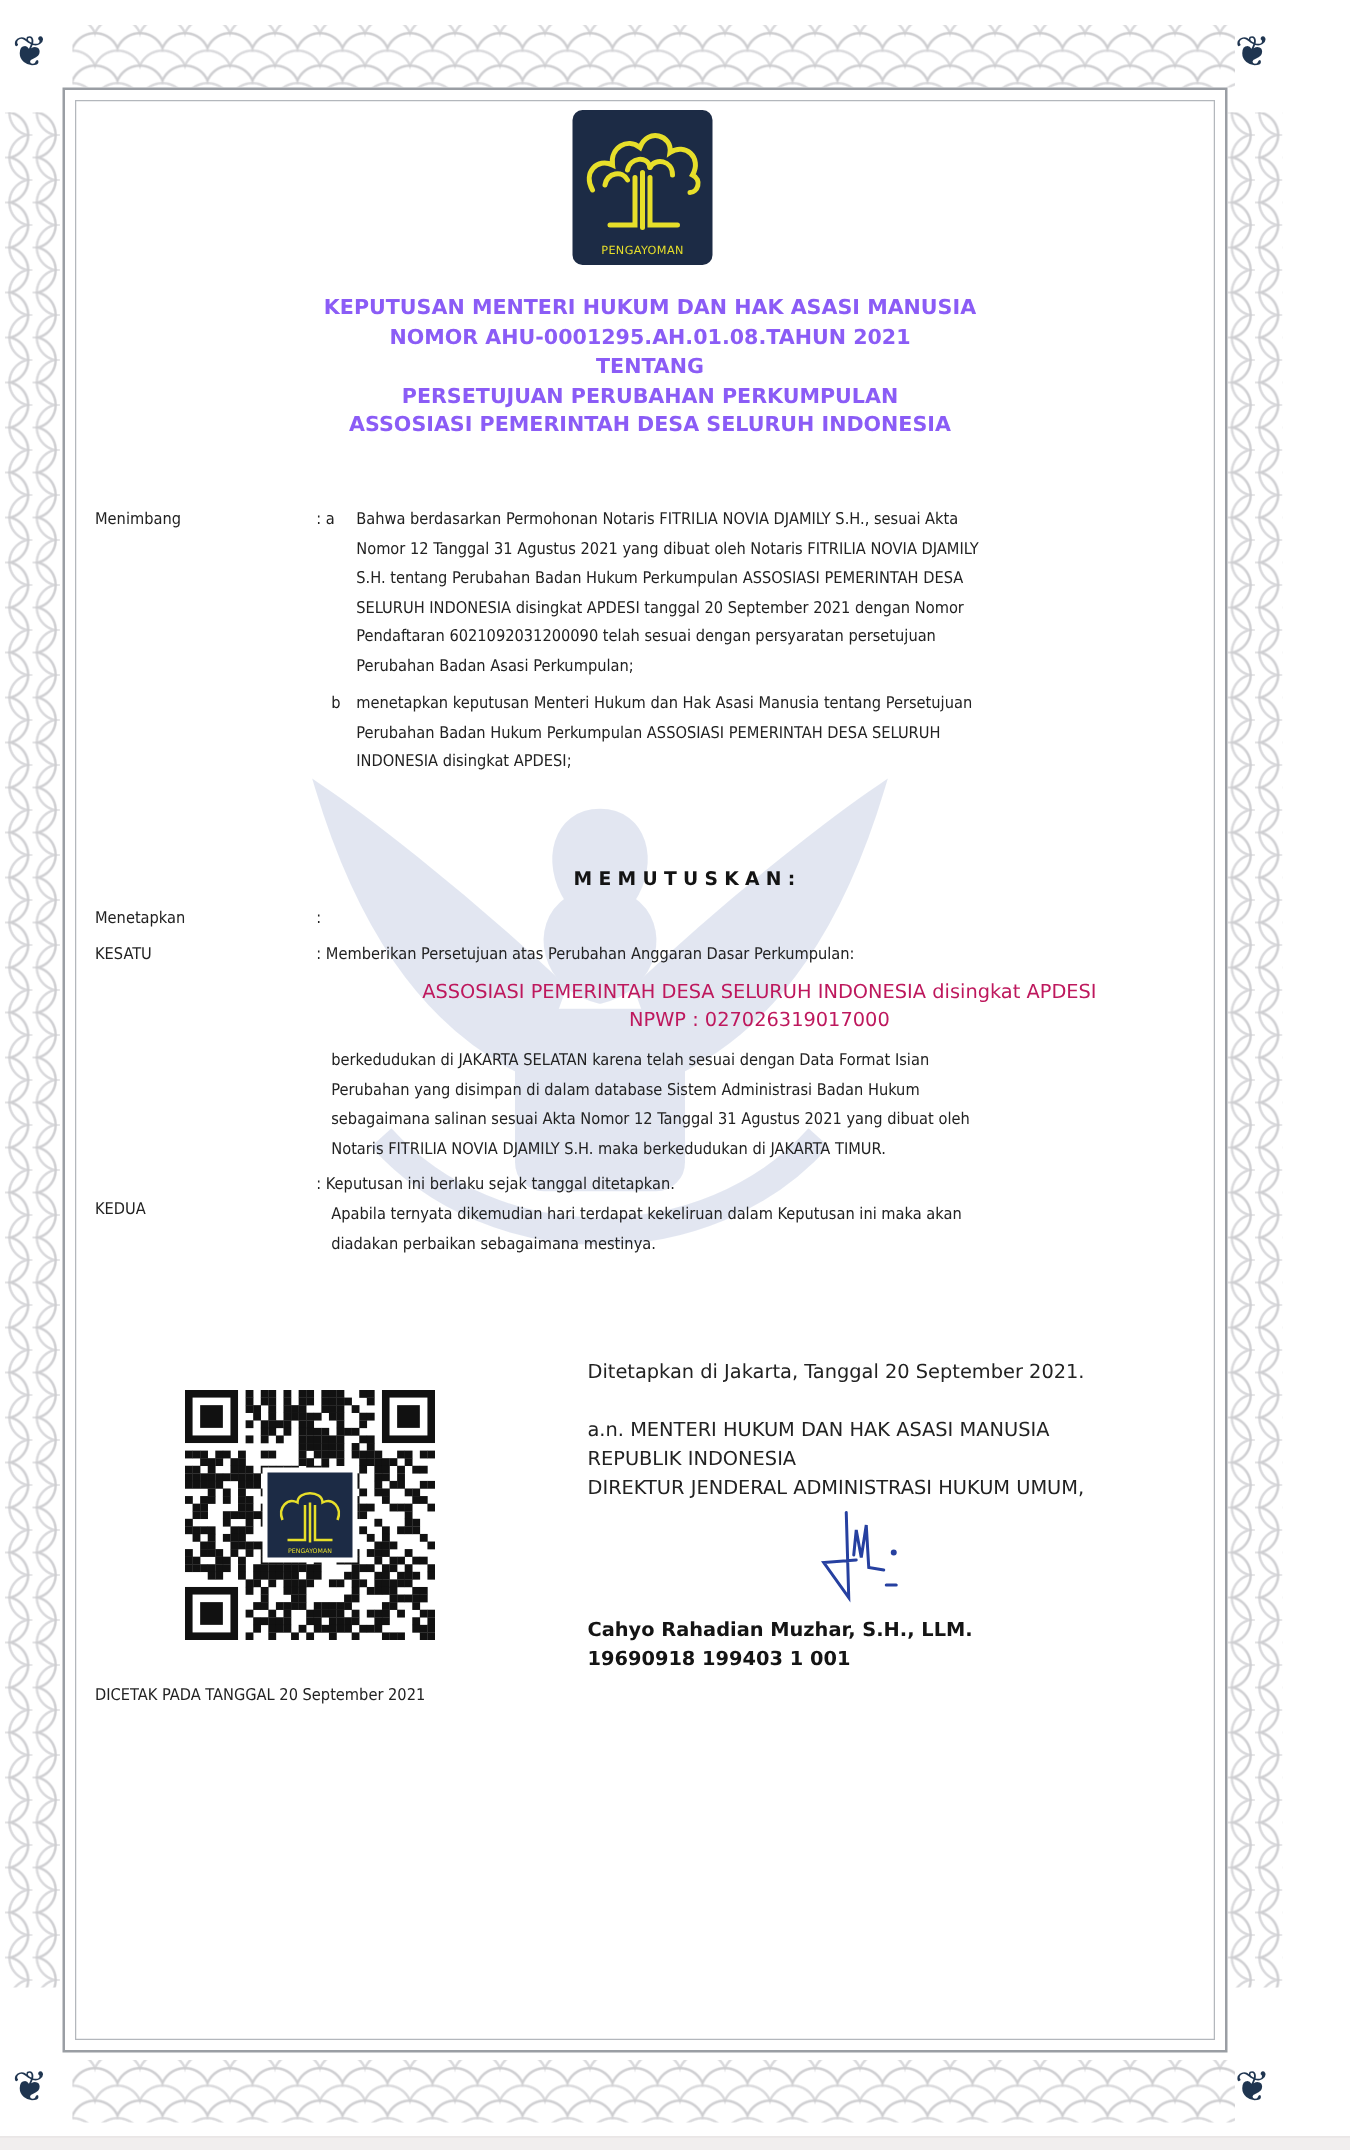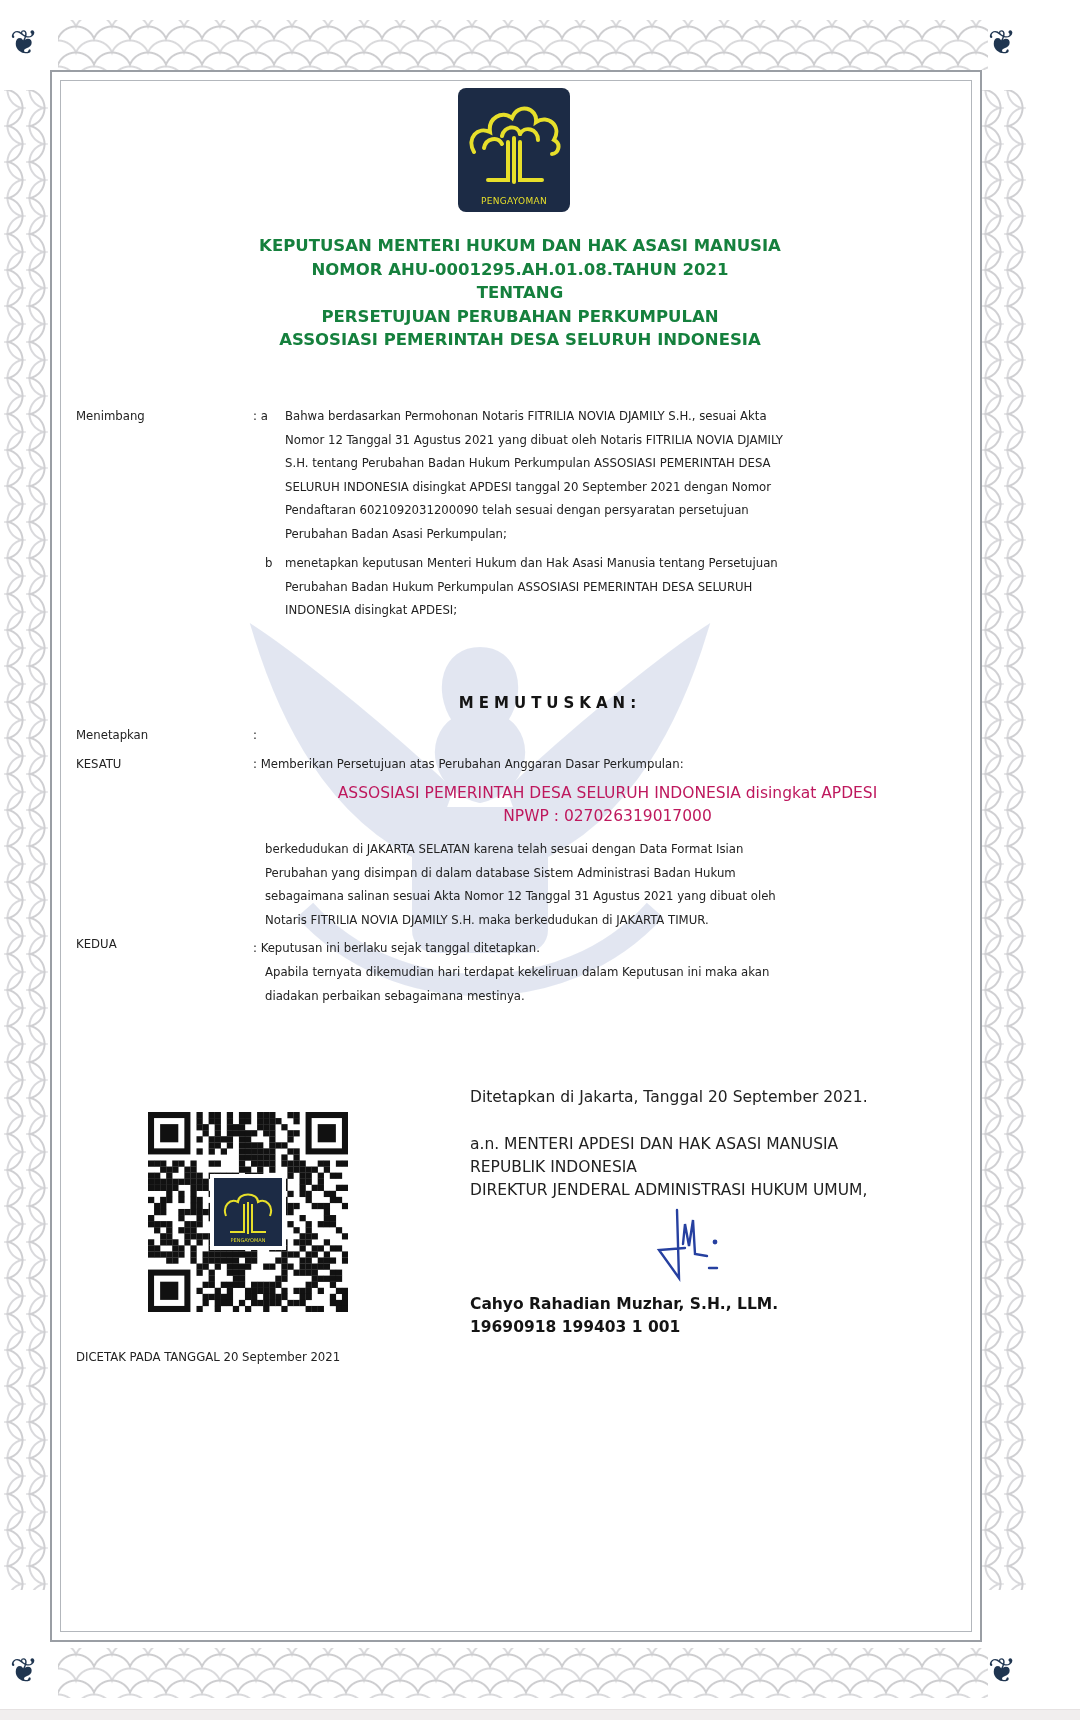--- a/index.html
+++ b/index.html
@@ -45,21 +45,21 @@
   .logo {
     position: absolute; left: 458px; top: 88px; width: 112px; height: 124px;
     background: #1c2b45; border-radius: 8px;
   }
   .logo-caption {
     position: absolute; left: 0; right: 0; bottom: 6px; text-align: center;
     font-size: 9px; color: #e7df2a; letter-spacing: 0.3px;
   }
   .title-block {
     position: absolute; left: 200px; width: 640px; top: 234px; text-align: center;
-    font-weight: bold; font-size: 16.5px; line-height: 23.5px; color: #15803d;
+    font-weight: bold; font-size: 16.5px; line-height: 23.5px; color: #8b5cf6;
   }
   .txt { position: absolute; font-size: 13px; line-height: 23.6px; color: #222; font-family: "DejaVu Sans Condensed", "DejaVu Sans", sans-serif; }
   .label { left: 76px; }
   .colon { left: 253px; }
   .para { text-align: justify; text-align-last: left; }
   .heading-memutuskan {
     position: absolute; left: 0; right: 0; top: 694px; text-align: center; font-weight: bold;
     font-size: 15px; letter-spacing: 5px; color: #141414; padding-left: 20px;
   }
   .center-line { position: absolute; text-align: center; font-size: 15.5px; line-height: 23.6px; color: #be185d; }
@@ -143,21 +143,21 @@
 <div class="txt colon" style="top:752px;">: Memberikan Persetujuan atas Perubahan Anggaran Dasar Perkumpulan:</div>
 <div class="center-line" style="top:782px; left:265px; width:685px;">ASSOSIASI PEMERINTAH DESA SELURUH INDONESIA disingkat APDESI</div>
 <div class="center-line" style="top:805px; left:265px; width:685px;">NPWP : 027026319017000</div>
 <div class="txt para" style="top:837px; left:265px; width:685px;">
   <div>berkedudukan di JAKARTA SELATAN karena telah sesuai dengan Data Format Isian</div>
   <div>Perubahan yang disimpan di dalam database Sistem Administrasi Badan Hukum</div>
   <div>sebagaimana salinan sesuai Akta Nomor 12 Tanggal 31 Agustus 2021 yang dibuat oleh</div>
   <div>Notaris FITRILIA NOVIA DJAMILY S.H. maka berkedudukan di JAKARTA TIMUR.</div>
 </div>
 
-<div class="txt label" style="top:932px;">KEDUA</div>
+<div class="txt label" style="top:956px;">KEDUA</div>
 <div class="txt colon" style="top:936px;">: Keputusan ini berlaku sejak tanggal ditetapkan.</div>
 <div class="txt para" style="top:960px; left:265px; width:685px;">
   <div>Apabila ternyata dikemudian hari terdapat kekeliruan dalam Keputusan ini maka akan</div>
   <div>diadakan perbaikan sebagaimana mestinya.</div>
 </div>
 
 <svg class="qr" viewBox="0 0 200 200">
     <rect x="0" y="48.484848484848484" width="6.260606060606061" height="6.260606060606061" fill="#111"></rect>
     <rect x="0" y="60.60606060606061" width="6.260606060606061" height="6.260606060606061" fill="#111"></rect>
     <rect x="0" y="66.66666666666667" width="6.260606060606061" height="6.260606060606061" fill="#111"></rect>
@@ -654,21 +654,21 @@
       <path d="M78 104 C74 94 82 86 90 90 C90 80 110 80 110 90 C118 86 126 94 122 104"></path>
       <path d="M96 92 L96 120 L82 120"></path>
       <path d="M100 90 L100 122"></path>
       <path d="M104 92 L104 120 L118 120"></path>
     </g>
     <text x="100" y="130" text-anchor="middle" font-size="5" fill="#e7df2a" font-family="DejaVu Sans, sans-serif">PENGAYOMAN</text>
   </svg>
 
 <div class="sig-block" style="top:1086px;">Ditetapkan di Jakarta, Tanggal 20 September 2021.</div>
 <div class="sig-block" style="top:1133px;">
-  <div>a.n. MENTERI APDESI DAN HAK ASASI MANUSIA</div>
+  <div>a.n. MENTERI HUKUM DAN HAK ASASI MANUSIA</div>
   <div>REPUBLIK INDONESIA</div>
   <div>DIREKTUR JENDERAL ADMINISTRASI HUKUM UMUM,</div>
 </div>
 <svg style="position:absolute;left:655px;top:1208px;" width="80" height="80" viewBox="0 0 80 80">
   <g fill="none" stroke="#2640a0" stroke-width="2.4" stroke-linecap="round">
     <path d="M22 2 L24 70 L4 42 L30 40"></path>
     <path d="M28 36 L30 16 L34 38 L38 12 L40 46 L52 48"></path>
     <circle cx="60" cy="34" r="1.2"></circle>
     <path d="M54 60 L62 60"></path>
   </g>

